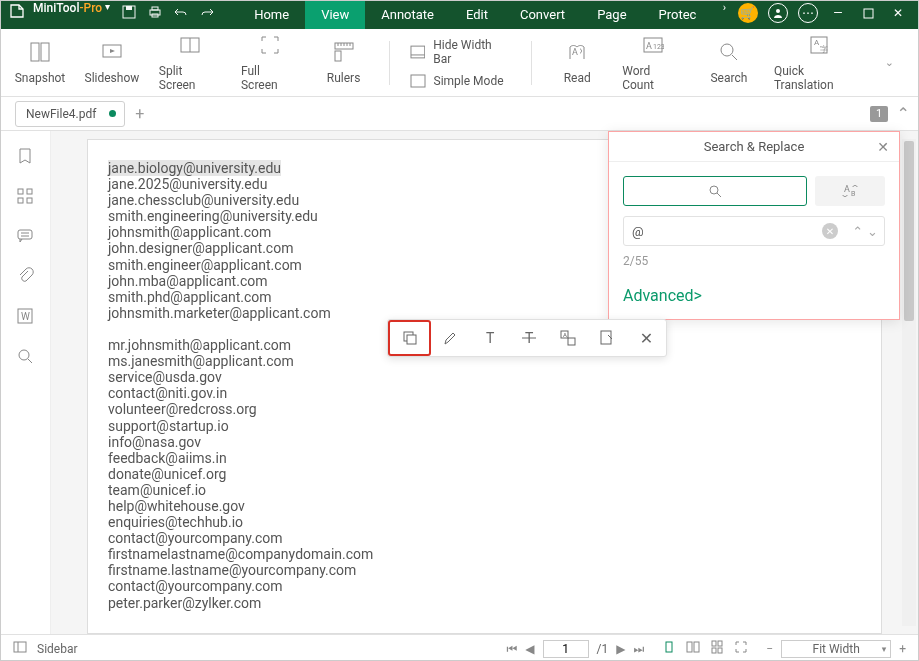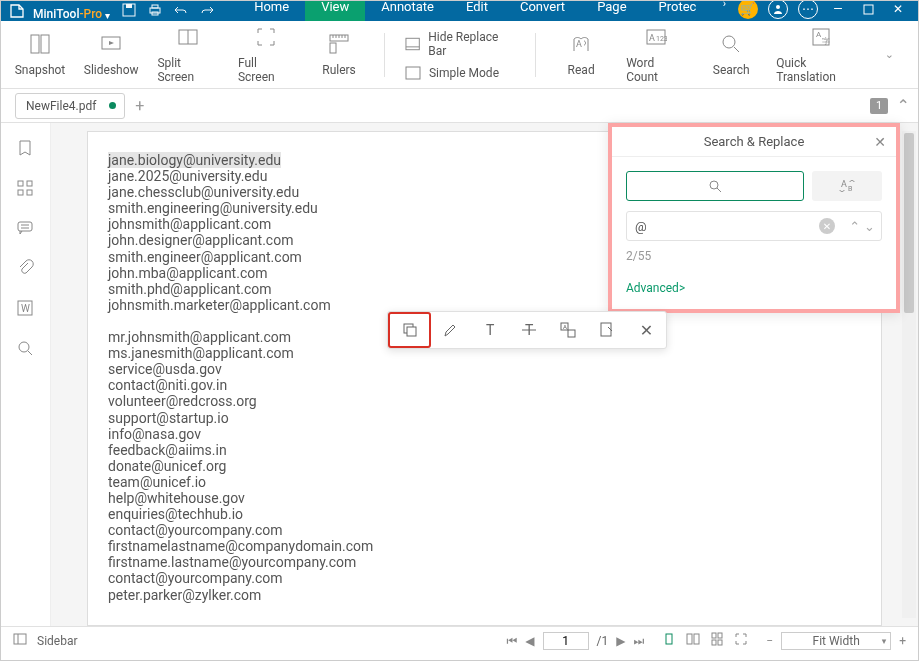--- a/index.html
+++ b/index.html
@@ -1,17 +1,17 @@
 <!DOCTYPE html>
 <html><head>
 <meta charset="utf-8">
 <style>
 *{margin:0;padding:0;box-sizing:border-box;font-family:-apple-system,BlinkMacSystemFont,"Segoe UI",Roboto,Arial,sans-serif}
 body{width:919px;height:661px;overflow:hidden;background:#fff;border:1px solid #ccc;position:relative}
-.titlebar{height:20px;background:#0369a1;display:flex;align-items:flex-end;color:#fff;font-size:12px}
+.titlebar{height:28px;background:#14532d;display:flex;align-items:flex-start;color:#fff;font-size:12px}
 .titlebar .logo{width:20px;height:20px;margin-left:6px;display:flex;align-items:center;justify-content:center}
 .titlebar .app-title{margin-left:6px;font-weight:500}
 .titlebar .app-title .pro{color:#ffa726}
 .titlebar .qat{display:flex;gap:4px;margin-left:8px}
 .titlebar .qat .icon{width:22px;height:22px;display:flex;align-items:center;justify-content:center;color:#fff;opacity:.95}
 .titlebar .menus{display:flex;gap:0;margin-left:20px}
 .titlebar .menus .menu{padding:0 16px;height:28px;line-height:28px;font-size:13px;cursor:pointer}
 .titlebar .menus .menu.active{background:#0aa06f}
 .titlebar .right-icons{margin-left:auto;display:flex;gap:6px;padding-right:8px}
 .titlebar .right-icons .ricon{width:24px;height:24px;display:flex;align-items:center;justify-content:center;color:#fff}
@@ -32,32 +32,32 @@
 .tabbar .counter{position:absolute;right:30px;width:18px;height:16px;background:#999;color:#fff;font-size:11px;border-radius:2px;display:flex;align-items:center;justify-content:center}
 .tabbar .collapse{position:absolute;right:8px;color:#999;cursor:pointer}
 .main{display:flex;height:calc(100% - 28px - 68px - 34px - 26px);position:relative}
 .sidetools{width:50px;border-right:1px solid #eee;display:flex;flex-direction:column;align-items:center;gap:20px;padding-top:16px}
 .sidetools .sicn{width:20px;height:20px;color:#777;cursor:pointer}
 .docarea{flex:1;position:relative;overflow:hidden;background:#f5f5f5}
 .page{position:absolute;left:36px;top:8px;right:36px;bottom:0;background:#fff;border:1px solid #ddd;padding:20px;font-family:"Courier New",monospace;font-size:14px;color:#555;line-height:1.15}
 .page .highlight{background:#e5e5e5;display:inline}
 .scrollv{position:absolute;right:2px;top:8px;width:14px;bottom:8px;background:#f0f0f0}
 .scrollv .thumb{width:10px;margin:2px;height:180px;background:#c8c8c8;border-radius:2px}
-.searchpanel{position:absolute;right:18px;top:0;width:292px;background:#fff;border:4px solid #fca5a5;box-shadow:0 2px 12px rgba(0,0,0,.1);z-index:5}
+.searchpanel{position:absolute;right:18px;top:0;width:292px;background:#fff;border:1px solid #fca5a5;box-shadow:0 2px 12px rgba(0,0,0,.1);z-index:5}
 .searchpanel .sp-title{height:30px;border-bottom:1px solid #eee;display:flex;align-items:center;justify-content:center;font-size:13px;color:#555;position:relative}
 .searchpanel .sp-title .close{position:absolute;right:10px;color:#888;cursor:pointer;font-size:14px}
 .searchpanel .sp-body{padding:14px}
 .searchpanel .inprow{display:flex;gap:8px;margin-bottom:10px}
 .searchpanel .searchbox{flex:1;height:30px;border:1.5px solid #0b8a5f;border-radius:3px;display:flex;align-items:center;padding:0 8px;color:#888}
 .searchpanel .replacebox{width:70px;height:30px;background:#f3f3f3;border-radius:3px;display:flex;align-items:center;justify-content:center;color:#888;cursor:pointer}
 .searchpanel .findrow{height:30px;border:1px solid #e2e2e2;border-radius:3px;display:flex;align-items:center;padding:0 8px;font-size:13px;color:#555;position:relative}
 .searchpanel .findrow .clear{position:absolute;right:46px;width:16px;height:16px;background:#ccc;color:#fff;border-radius:50%;display:flex;align-items:center;justify-content:center;font-size:10px;cursor:pointer}
 .searchpanel .findrow .nav{position:absolute;right:6px;display:flex;gap:4px;color:#aaa}
 .searchpanel .count{font-size:12px;color:#999;margin-top:8px}
-.searchpanel .adv{font-size:12px;color:#0b9a6b;margin-top:18px;cursor:pointer}
+.searchpanel .adv{font-size:16px;color:#0b9a6b;margin-top:18px;cursor:pointer}
 .floattb{position:absolute;left:386px;top:188px;width:280px;height:38px;background:#fff;border:1px solid #e0e0e0;border-radius:3px;box-shadow:0 2px 8px rgba(0,0,0,.12);display:flex;align-items:center;z-index:6}
 .floattb .fbtn{flex:1;display:flex;align-items:center;justify-content:center;color:#666;cursor:pointer;height:100%}
 .floattb .fbtn.hl{border:2px solid #d93025;border-radius:3px}
 .statusbar{height:28px;border-top:1px solid #e1e1e1;display:flex;align-items:center;font-size:12px;color:#666;padding:0 12px;gap:10px}
 .statusbar .sicn2{color:#888}
 .statusbar .center{margin-left:auto;display:flex;align-items:center;gap:8px}
 .statusbar .pagein{width:46px;height:18px;border:1px solid #ccc;text-align:center;font-size:12px}
 .statusbar .viewbtns{display:flex;gap:10px;color:#888;margin:0 10px}
 .statusbar .viewbtns .active{color:#0b8a5f}
 .statusbar .zoomsel{width:110px;height:18px;border:1px solid #ccc;display:flex;align-items:center;justify-content:center;position:relative;font-size:12px}
@@ -181,21 +181,21 @@
       </div>
       <span>Rulers</span>
     </div>
   <div class="vsep"></div>
   <div class="btnrow">
     <div class="rbtn">
         <svg width="16" height="14" viewBox="0 0 16 14">
           <rect x="1" y="1" width="14" height="12" stroke="#888" fill="none"></rect>
           <line x1="1" y1="10" x2="15" y2="10" stroke="#888"></line>
         </svg>
-        <span>Hide Replace Bar</span>
+        <span>Hide Width Bar</span>
       </div>
     <div class="rbtn">
         <svg width="16" height="14" viewBox="0 0 16 14">
           <rect x="1" y="1" width="14" height="12" stroke="#888" fill="none"></rect>
         </svg>
         <span>Simple Mode</span>
       </div>
   </div>
   <div class="vsep"></div>
   <div class="tool">

